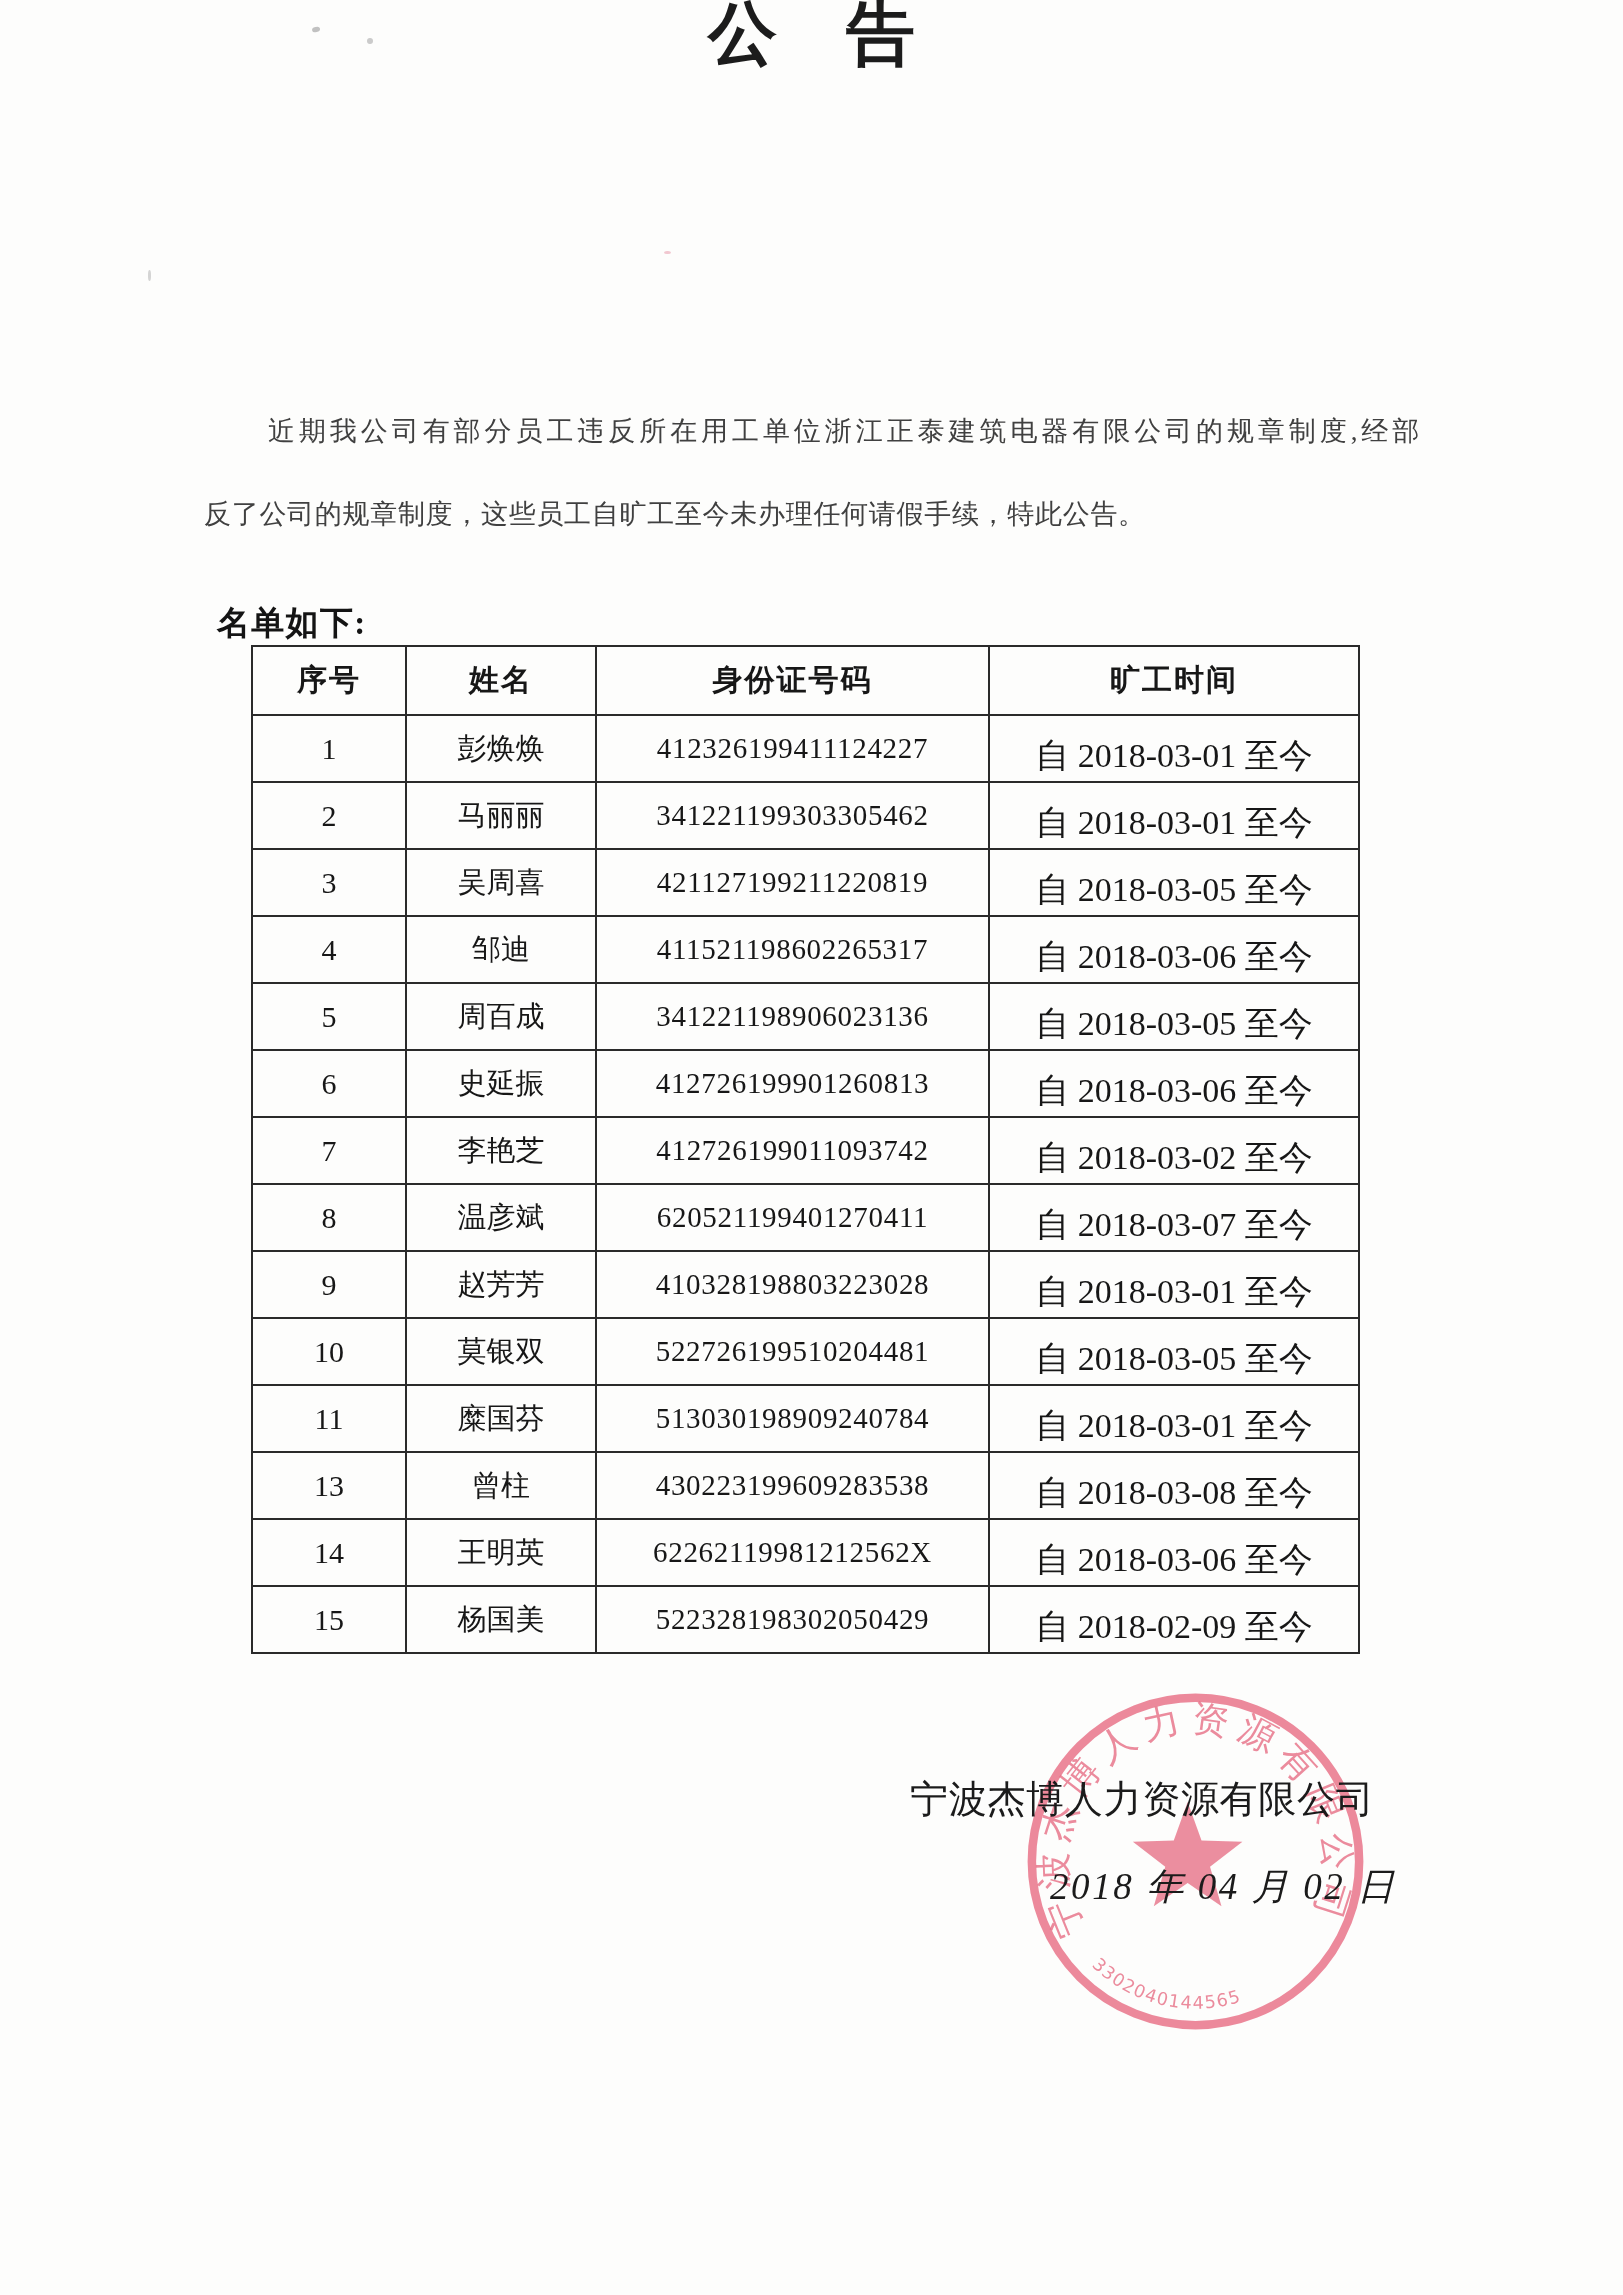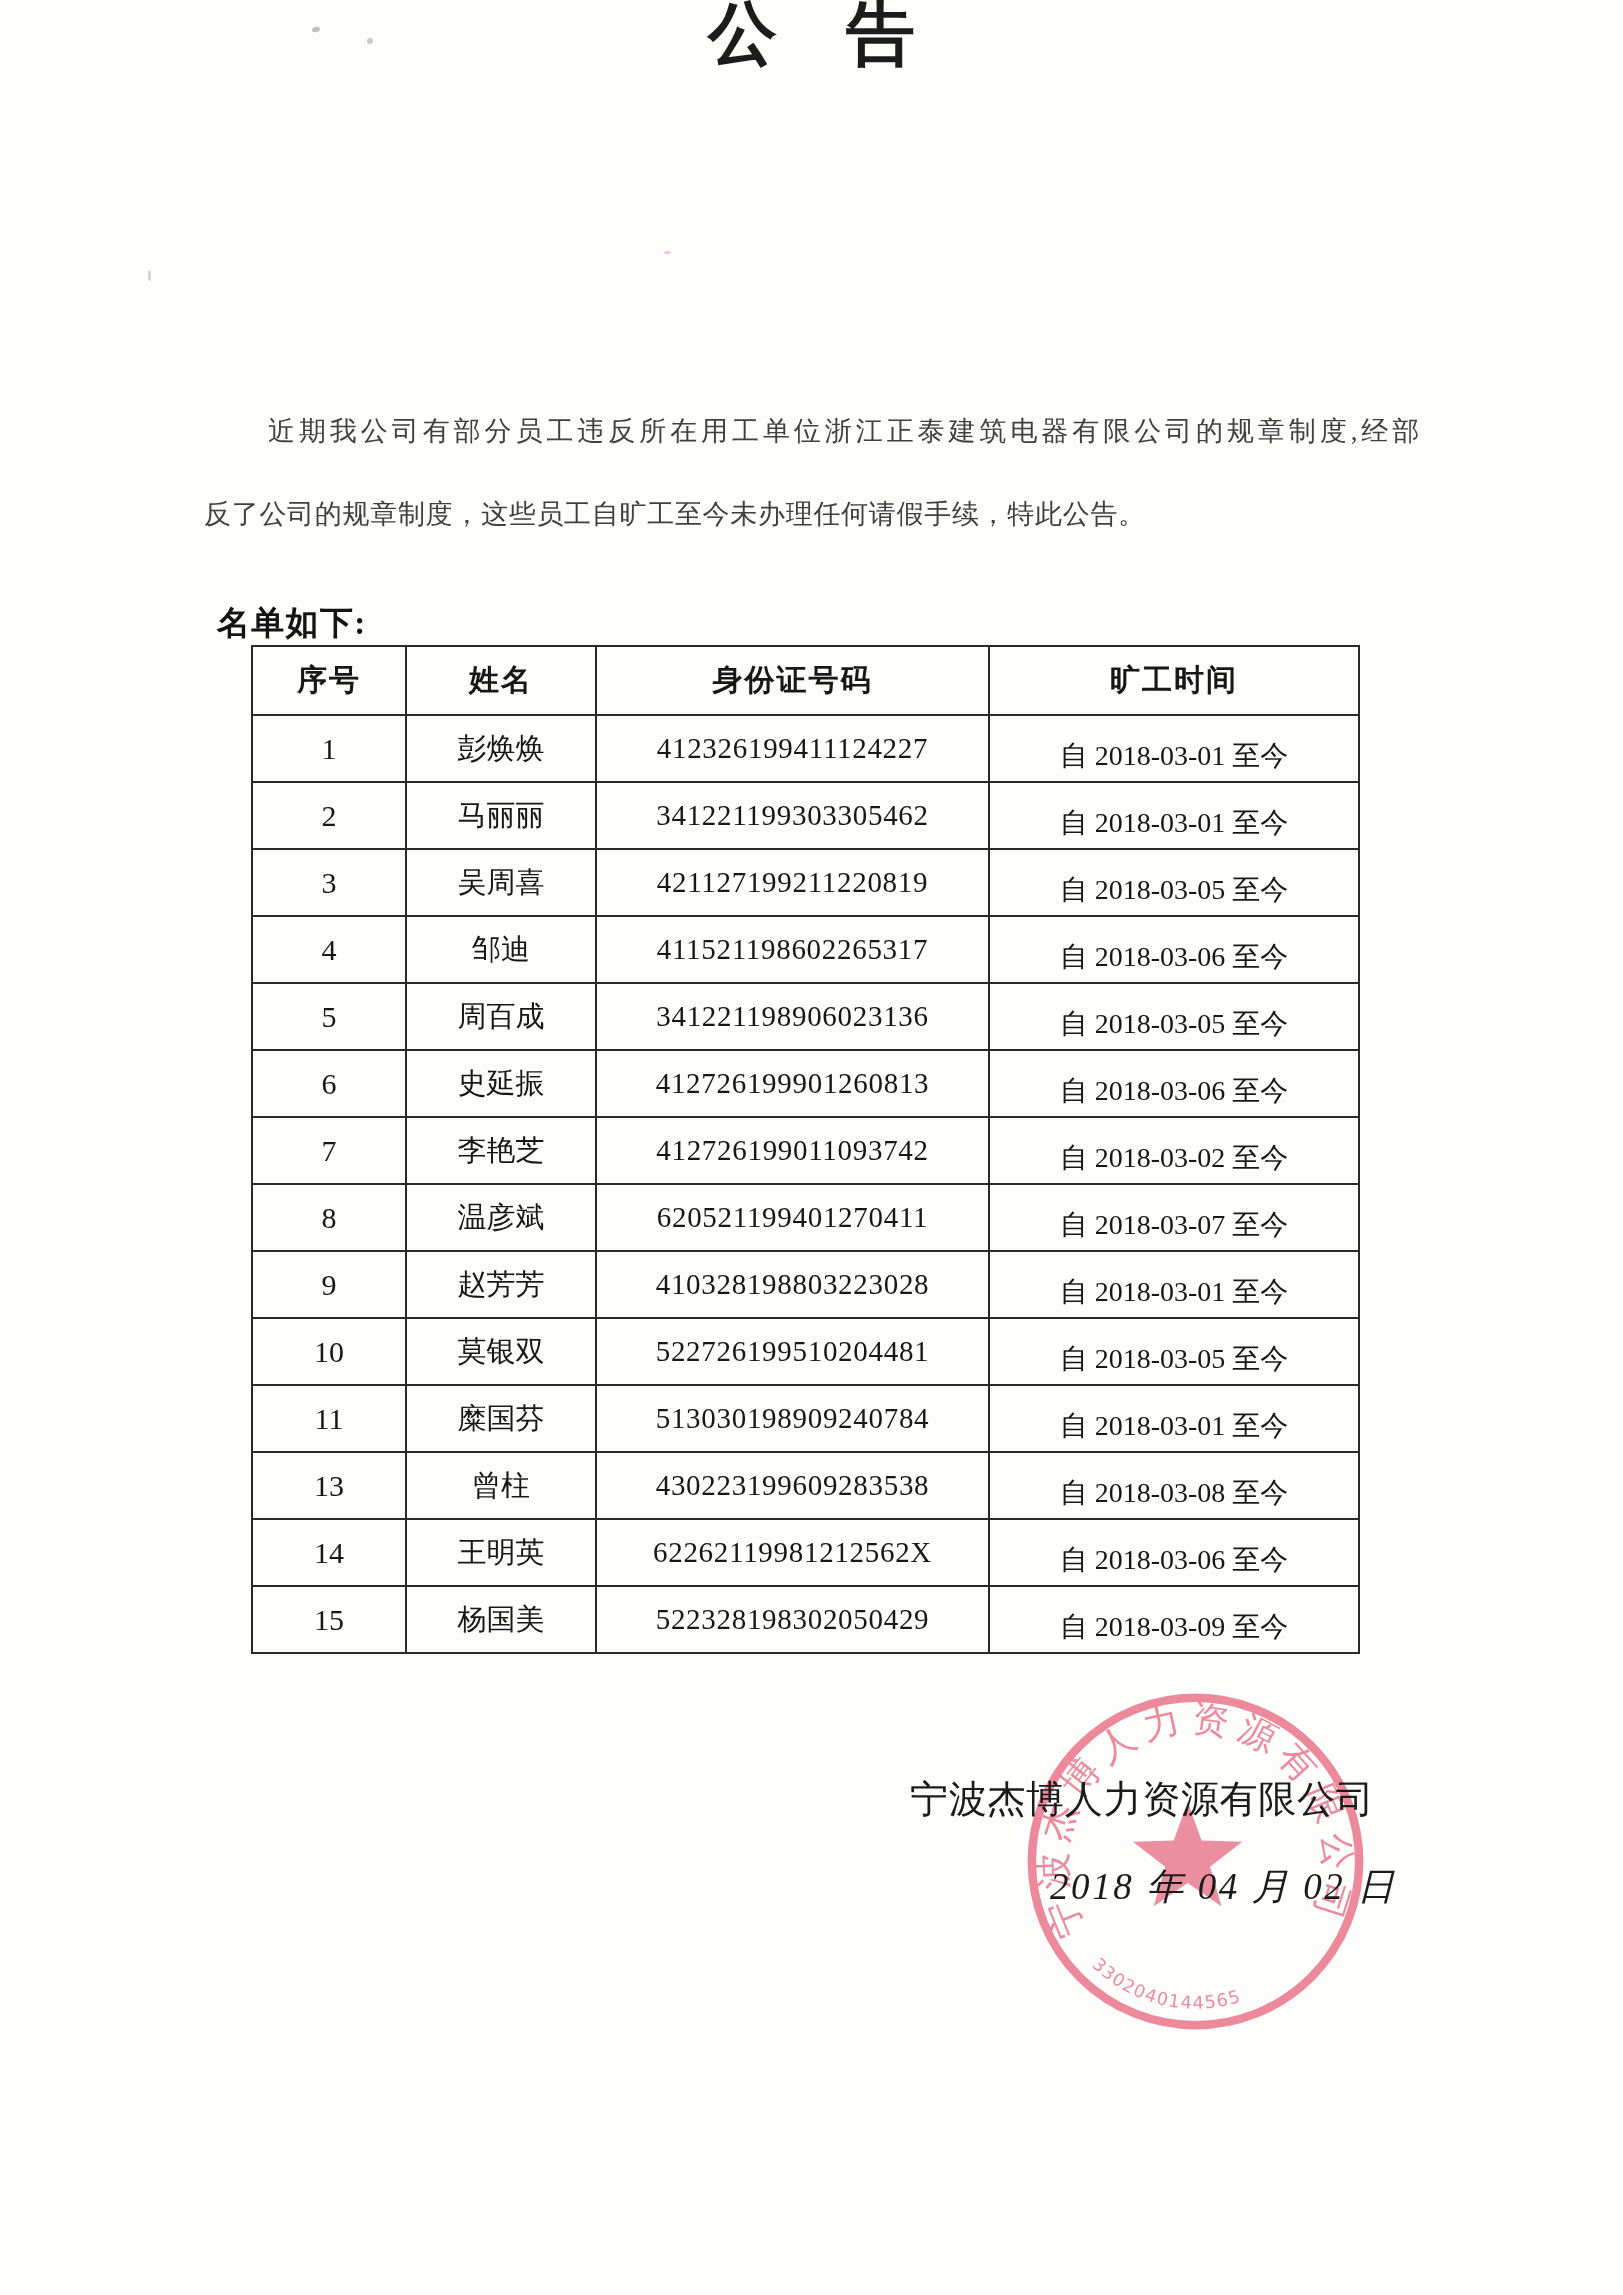--- a/index.html
+++ b/index.html
@@ -34,21 +34,21 @@
   table.roster col.c3{width:393px;}
   table.roster col.c4{width:370px;}
   table.roster th,table.roster td{
     border:2.6px solid #2a2a2a;text-align:center;vertical-align:middle;
     padding:0;overflow:hidden;
   }
   table.roster th{height:67px;font-size:30px;font-weight:700;letter-spacing:2px;}
   table.roster td{height:65px;}
   td.seq{font-size:30px;}
   td.idnum{font-size:29px;letter-spacing:0.7px;}
-  td.period{font-size:28px;}
+  td.period{font-size:34px;}
   td.period span{position:relative;top:7.2px;}
   .sig-company{
     position:absolute;left:910px;top:1774px;
     font-size:38px;color:#1b1b1b;letter-spacing:0.7px;z-index:3;
   }
   .sig-date{
     position:absolute;left:1050px;top:1862px;
     font-size:37px;color:#1b1b1b;letter-spacing:2.6px;z-index:3;font-style:italic;
   }
   .stamp{
@@ -172,21 +172,21 @@
     <tr>
         <td class="seq">14</td>
         <td>王明英</td>
         <td class="idnum">62262119981212562X</td>
         <td class="period"><span>自 2018-03-06 至今</span></td>
       </tr>
     <tr>
         <td class="seq">15</td>
         <td>杨国美</td>
         <td class="idnum">522328198302050429</td>
-        <td class="period"><span>自 2018-03-09 至今</span></td>
+        <td class="period"><span>自 2018-02-09 至今</span></td>
       </tr>
   </tbody>
 </table>
 
 <svg class="stamp" viewBox="0 0 524 524">
   <defs>
     <path id="ringTextArc" d="M 94.1 366.9 A 198 198 0 1 1 429.9 366.9" fill="none"></path>
     <path id="serialArc" d="M 102.9 421.1 A 225 225 0 0 0 421.1 421.1" fill="none"></path>
   </defs>
   <circle cx="262" cy="262" r="250" fill="none" stroke-width="13" opacity="0.82" stroke="#e65c76"></circle>

